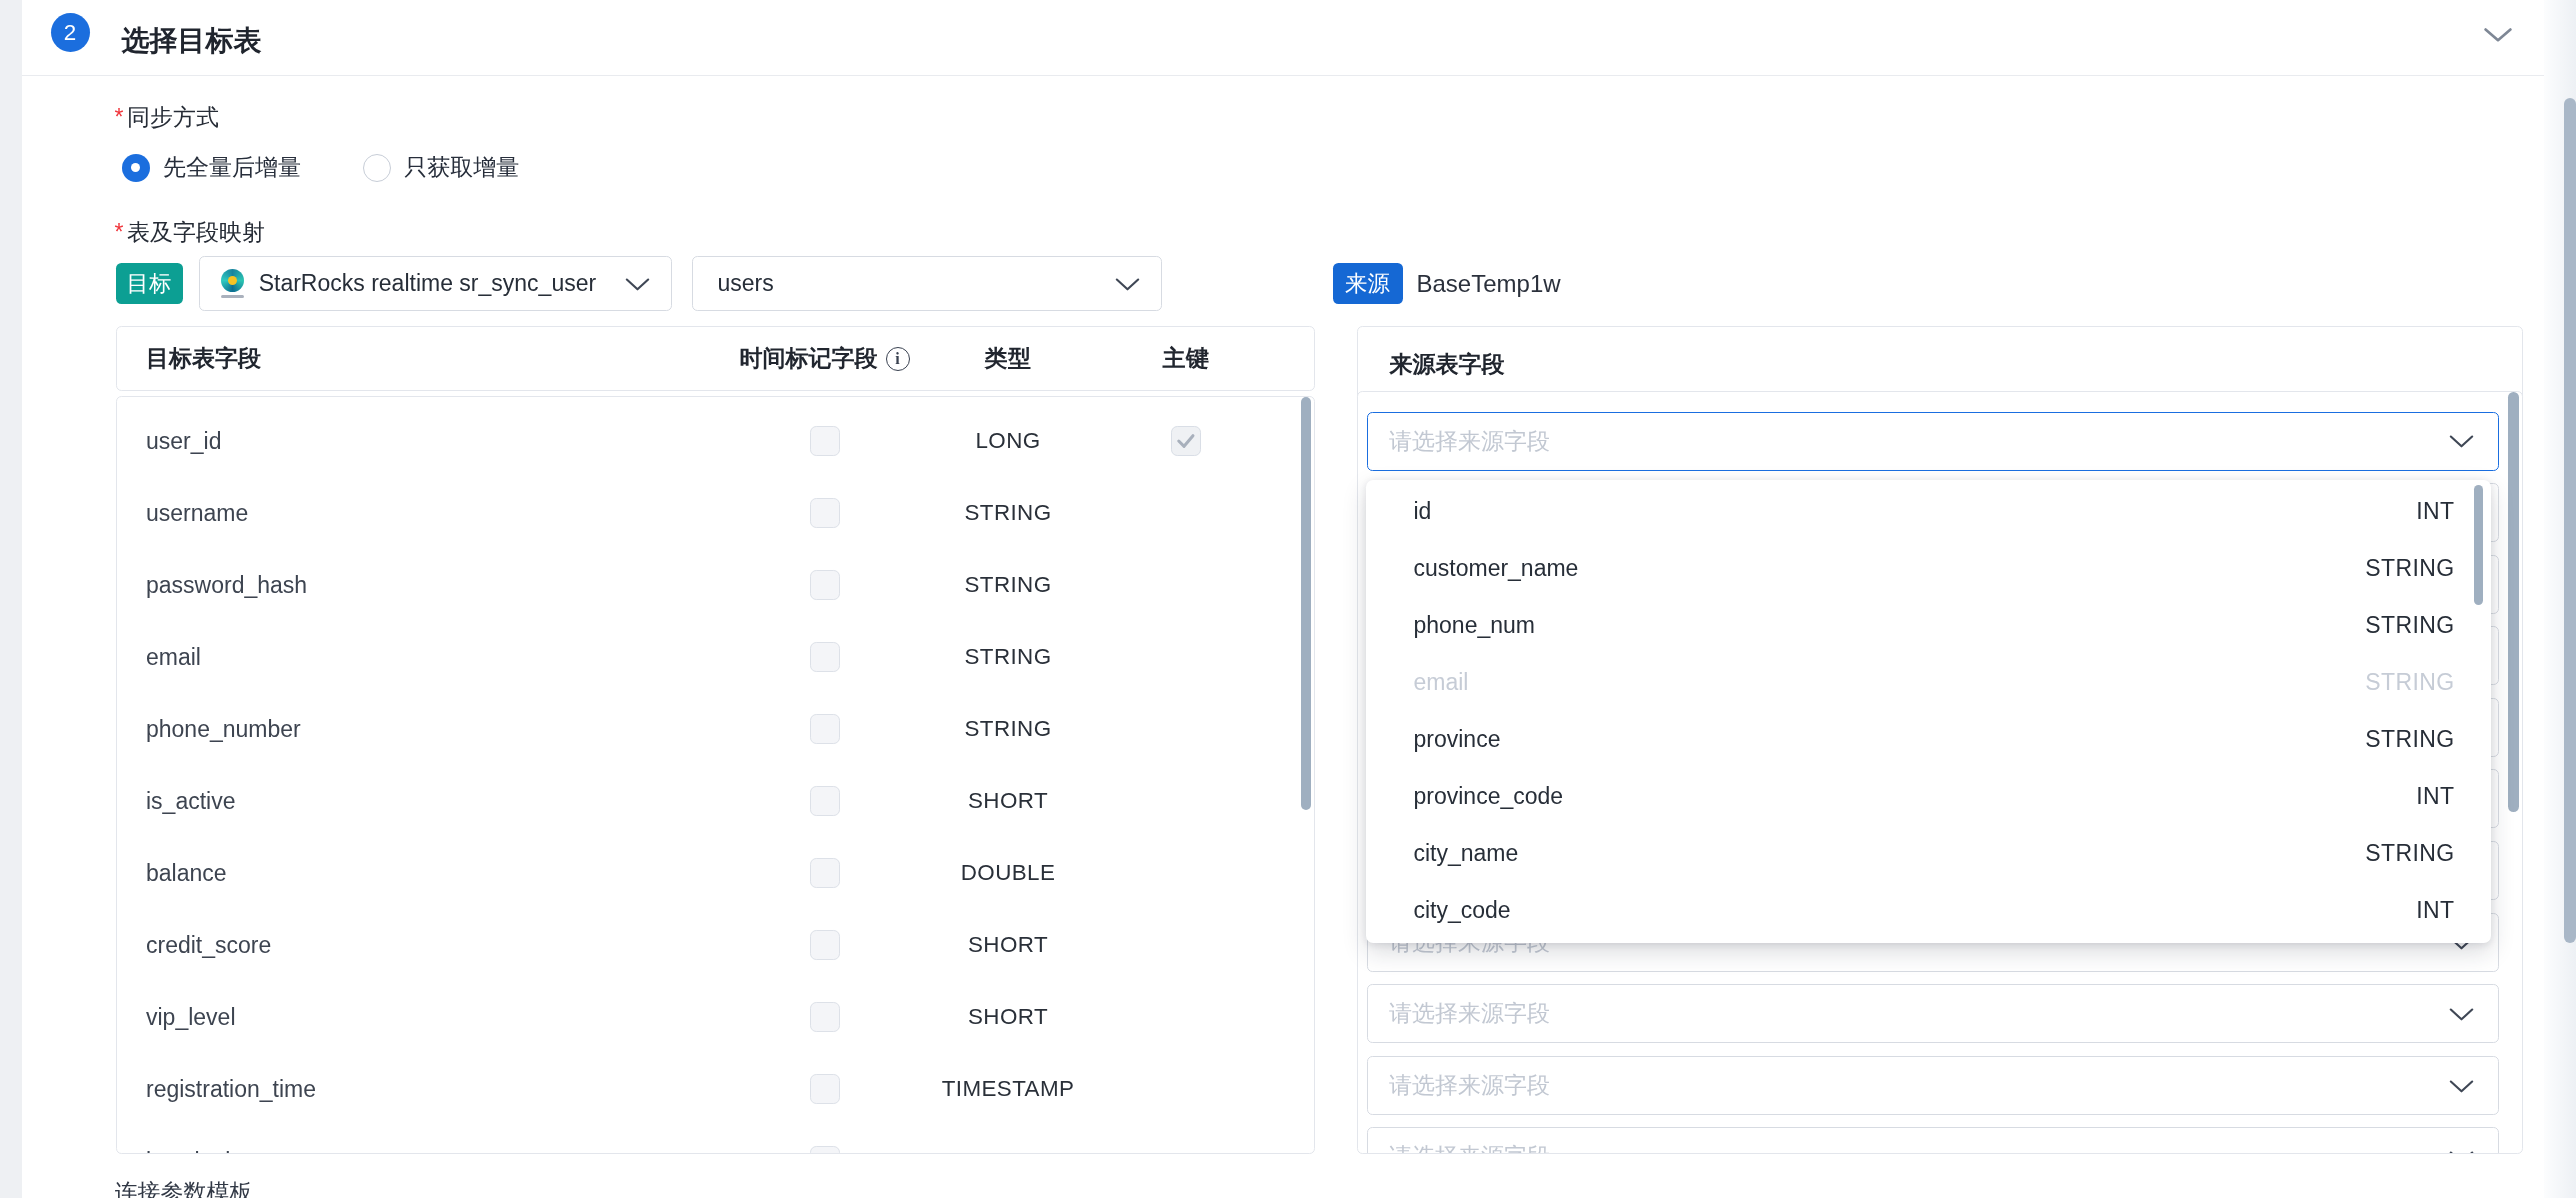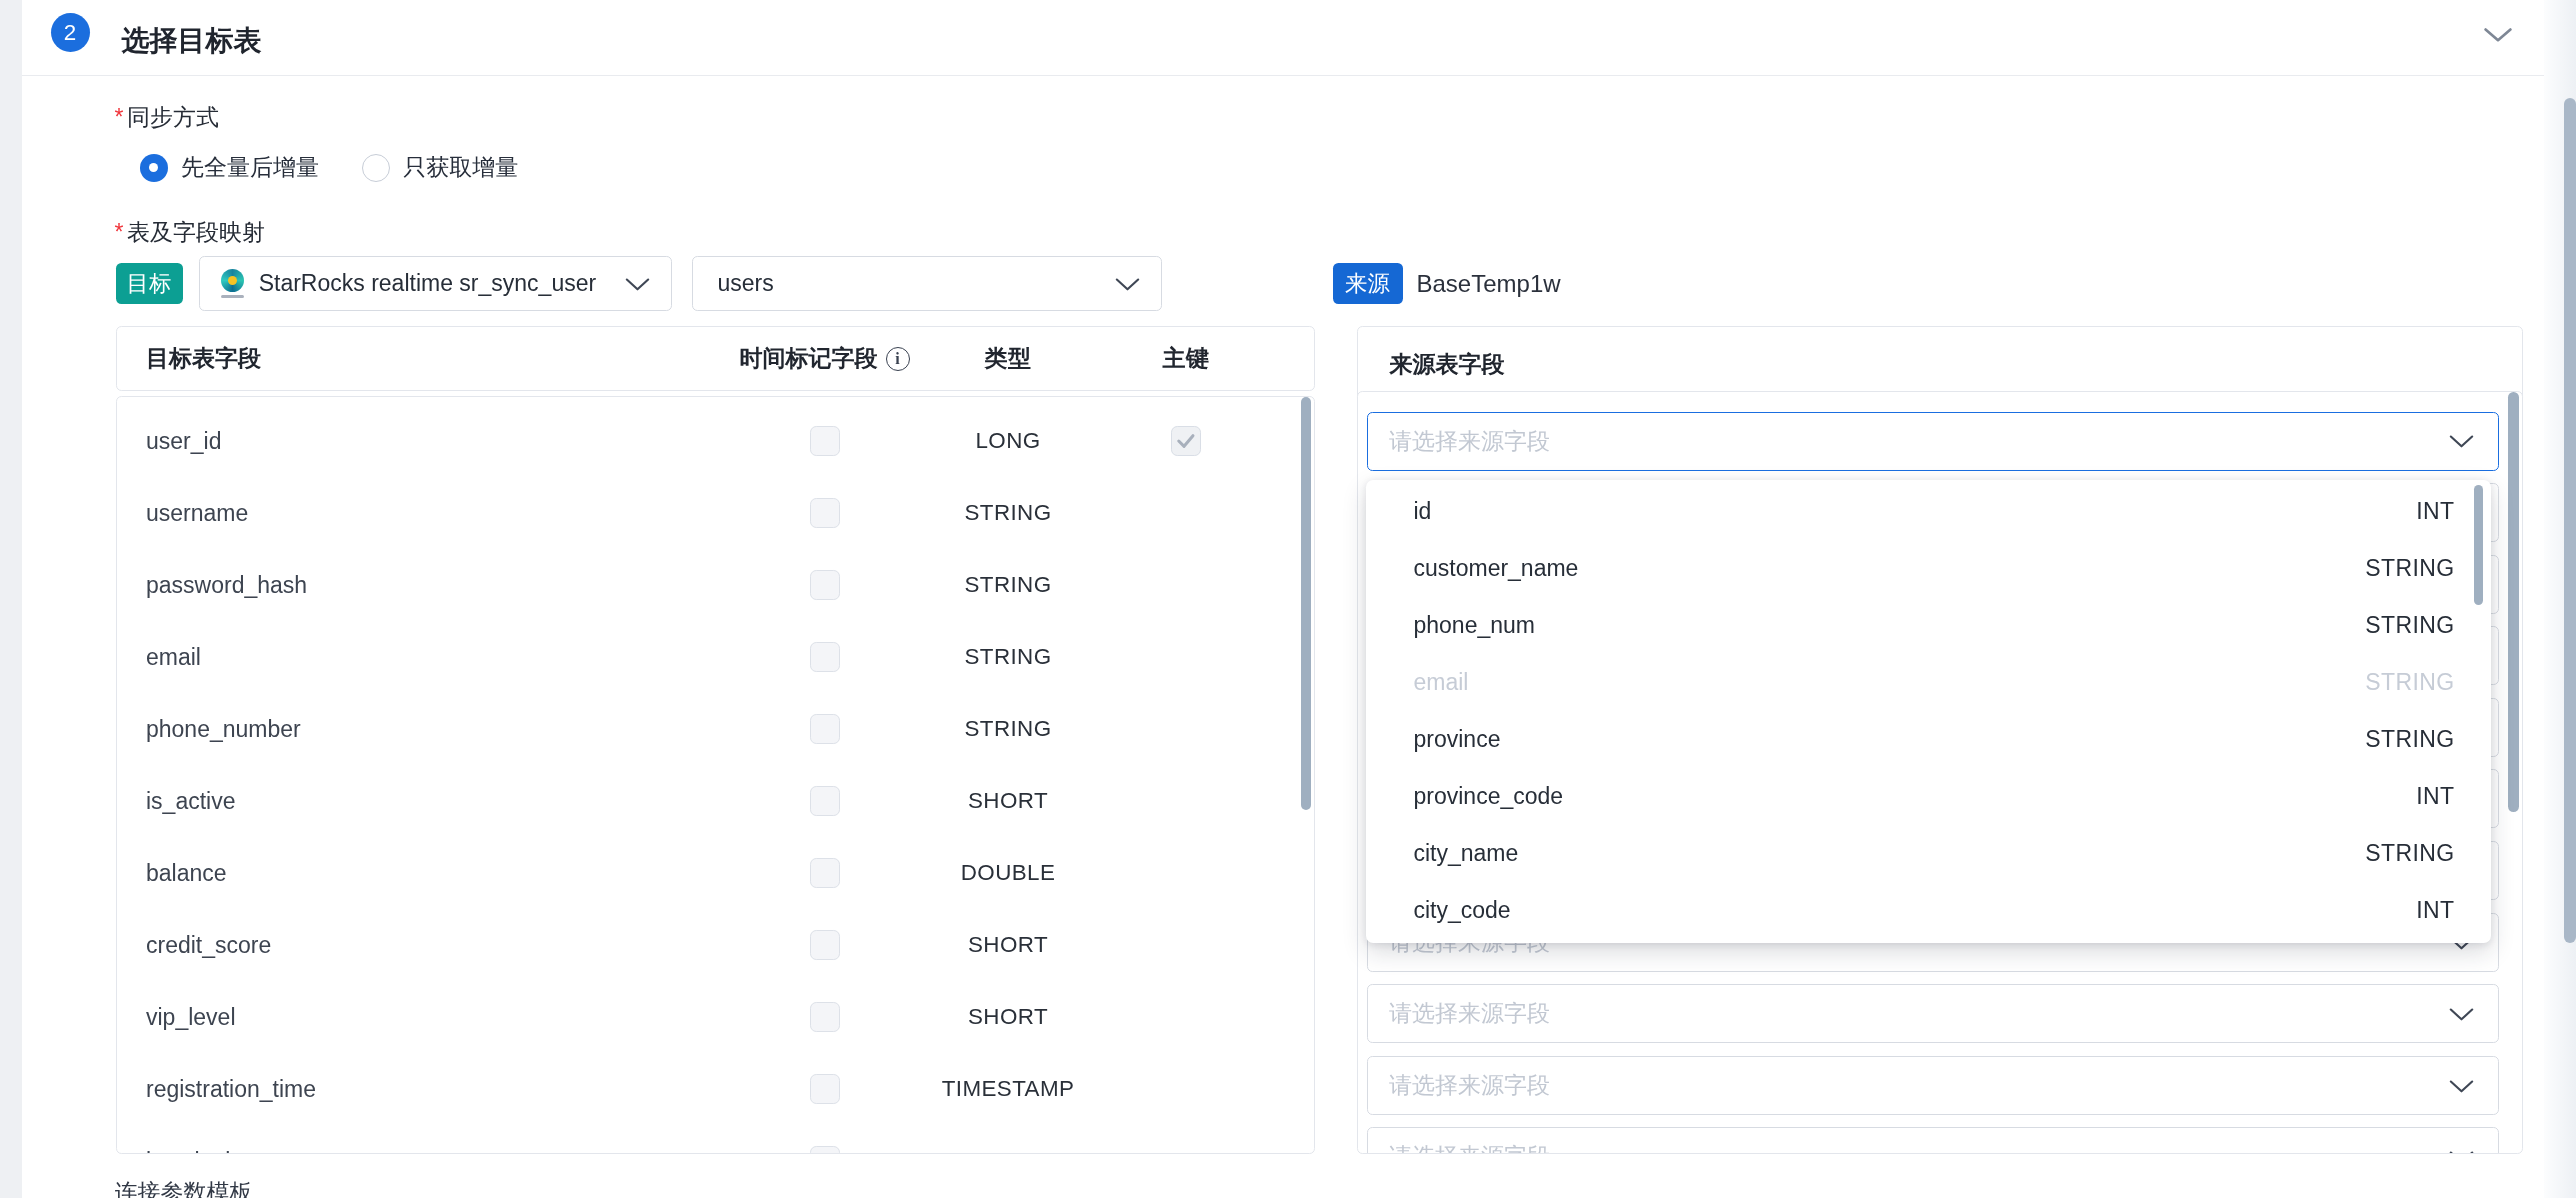--- a/index.html
+++ b/index.html
@@ -19,21 +19,21 @@
     background:#1B6EDE; color:#fff; font-size:22.4px; display:flex; align-items:center; justify-content:center;
   }
   .card-title { position:absolute; left:100px; top:21.5px; font-size:28px; font-weight:700; color:#20252e; }
   .collapse-btn { position:absolute; left:2458px; top:23px; width:36px; height:27px; display:flex; align-items:center; justify-content:center; cursor:pointer; }
 
   
   .form-label { position:absolute; font-size:23px; color:#262c36; }
   .req { color:#f0353b; margin-right:3.6px; }
 
   
-  .radio-group { position:absolute; left:118px; top:152px; display:flex; align-items:center; gap:43px; }
+  .radio-group { position:absolute; left:100px; top:152px; display:flex; align-items:center; gap:62px; }
   .radio-opt { display:flex; align-items:center; gap:13.4px; cursor:pointer; }
   .radio-dot { width:28px; height:28px; border-radius:50%; border:1.8px solid #c7cdd7; background:#fff; }
   .radio-opt.selected .radio-dot { border:none; background:#1B6EDE; position:relative; }
   .radio-opt.selected .radio-dot::after {
     content:""; position:absolute; left:9px; top:9px; width:9.8px; height:9.8px; border-radius:50%; background:#fff;
   }
   .radio-label { font-size:23px; color:#272e3b; }
 
   
   .tag { position:absolute; height:41px; border-radius:5.4px; color:#fff; font-size:22.4px; display:flex; align-items:center; justify-content:center; }

